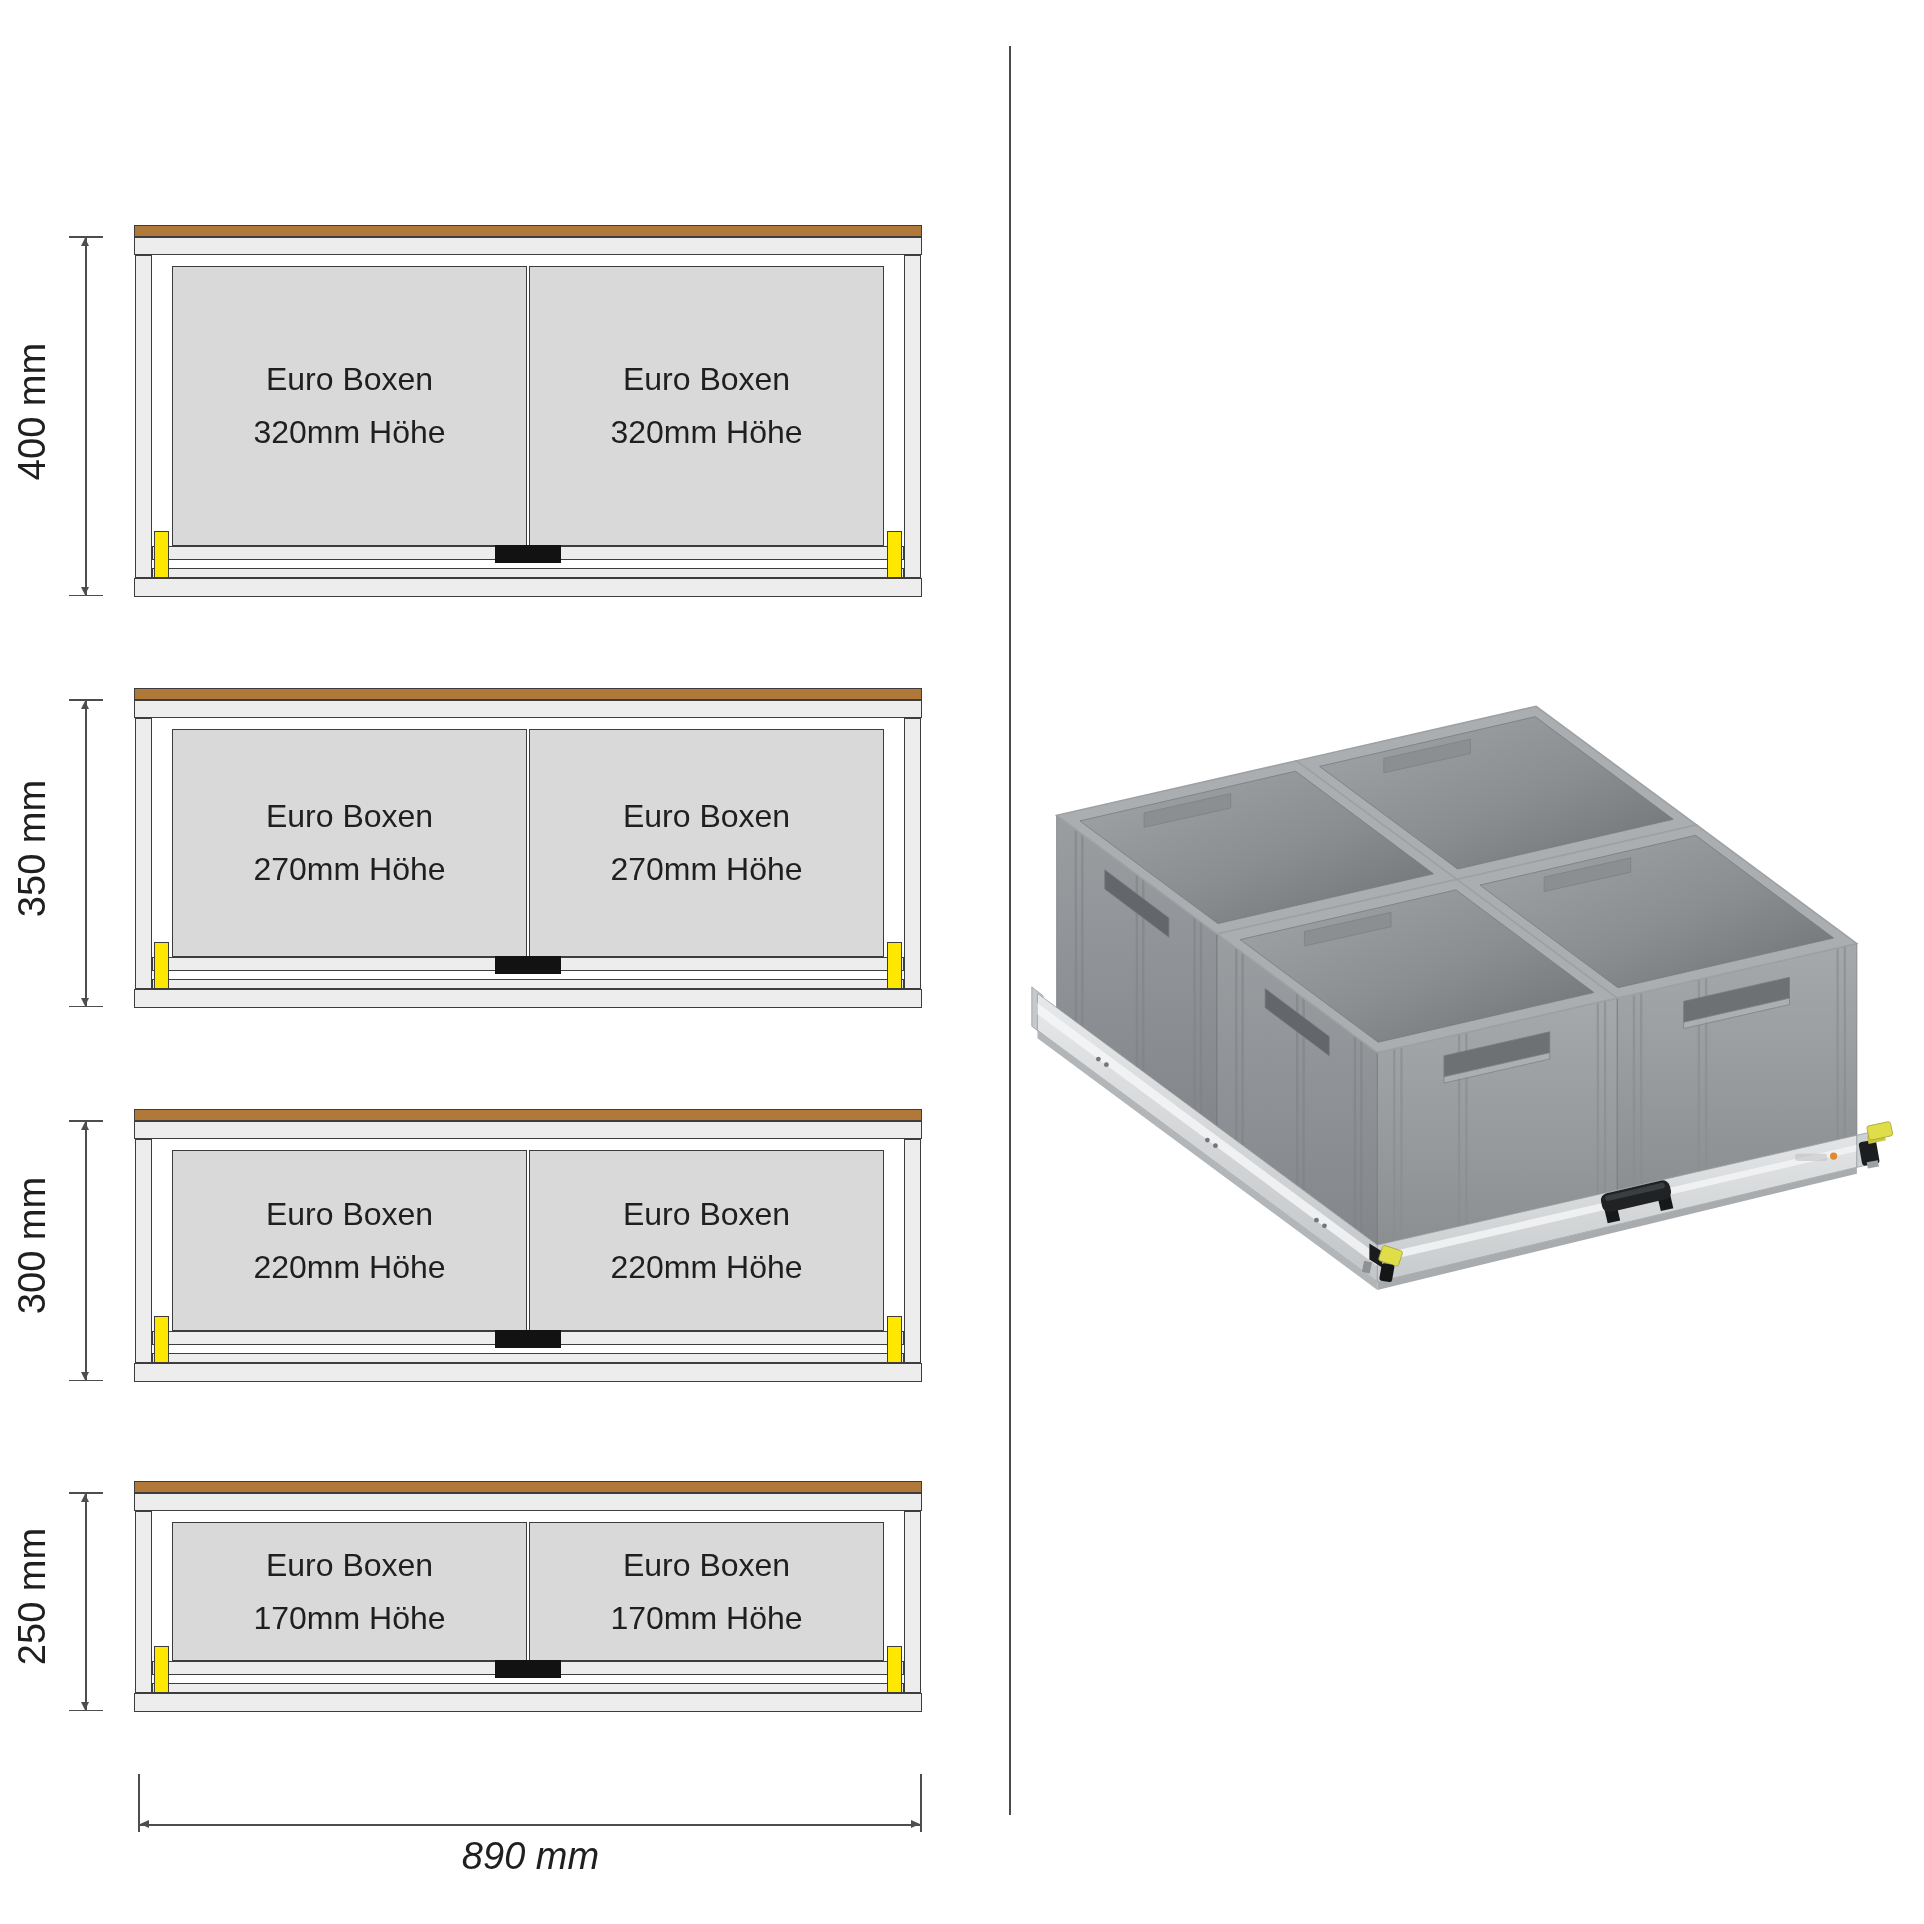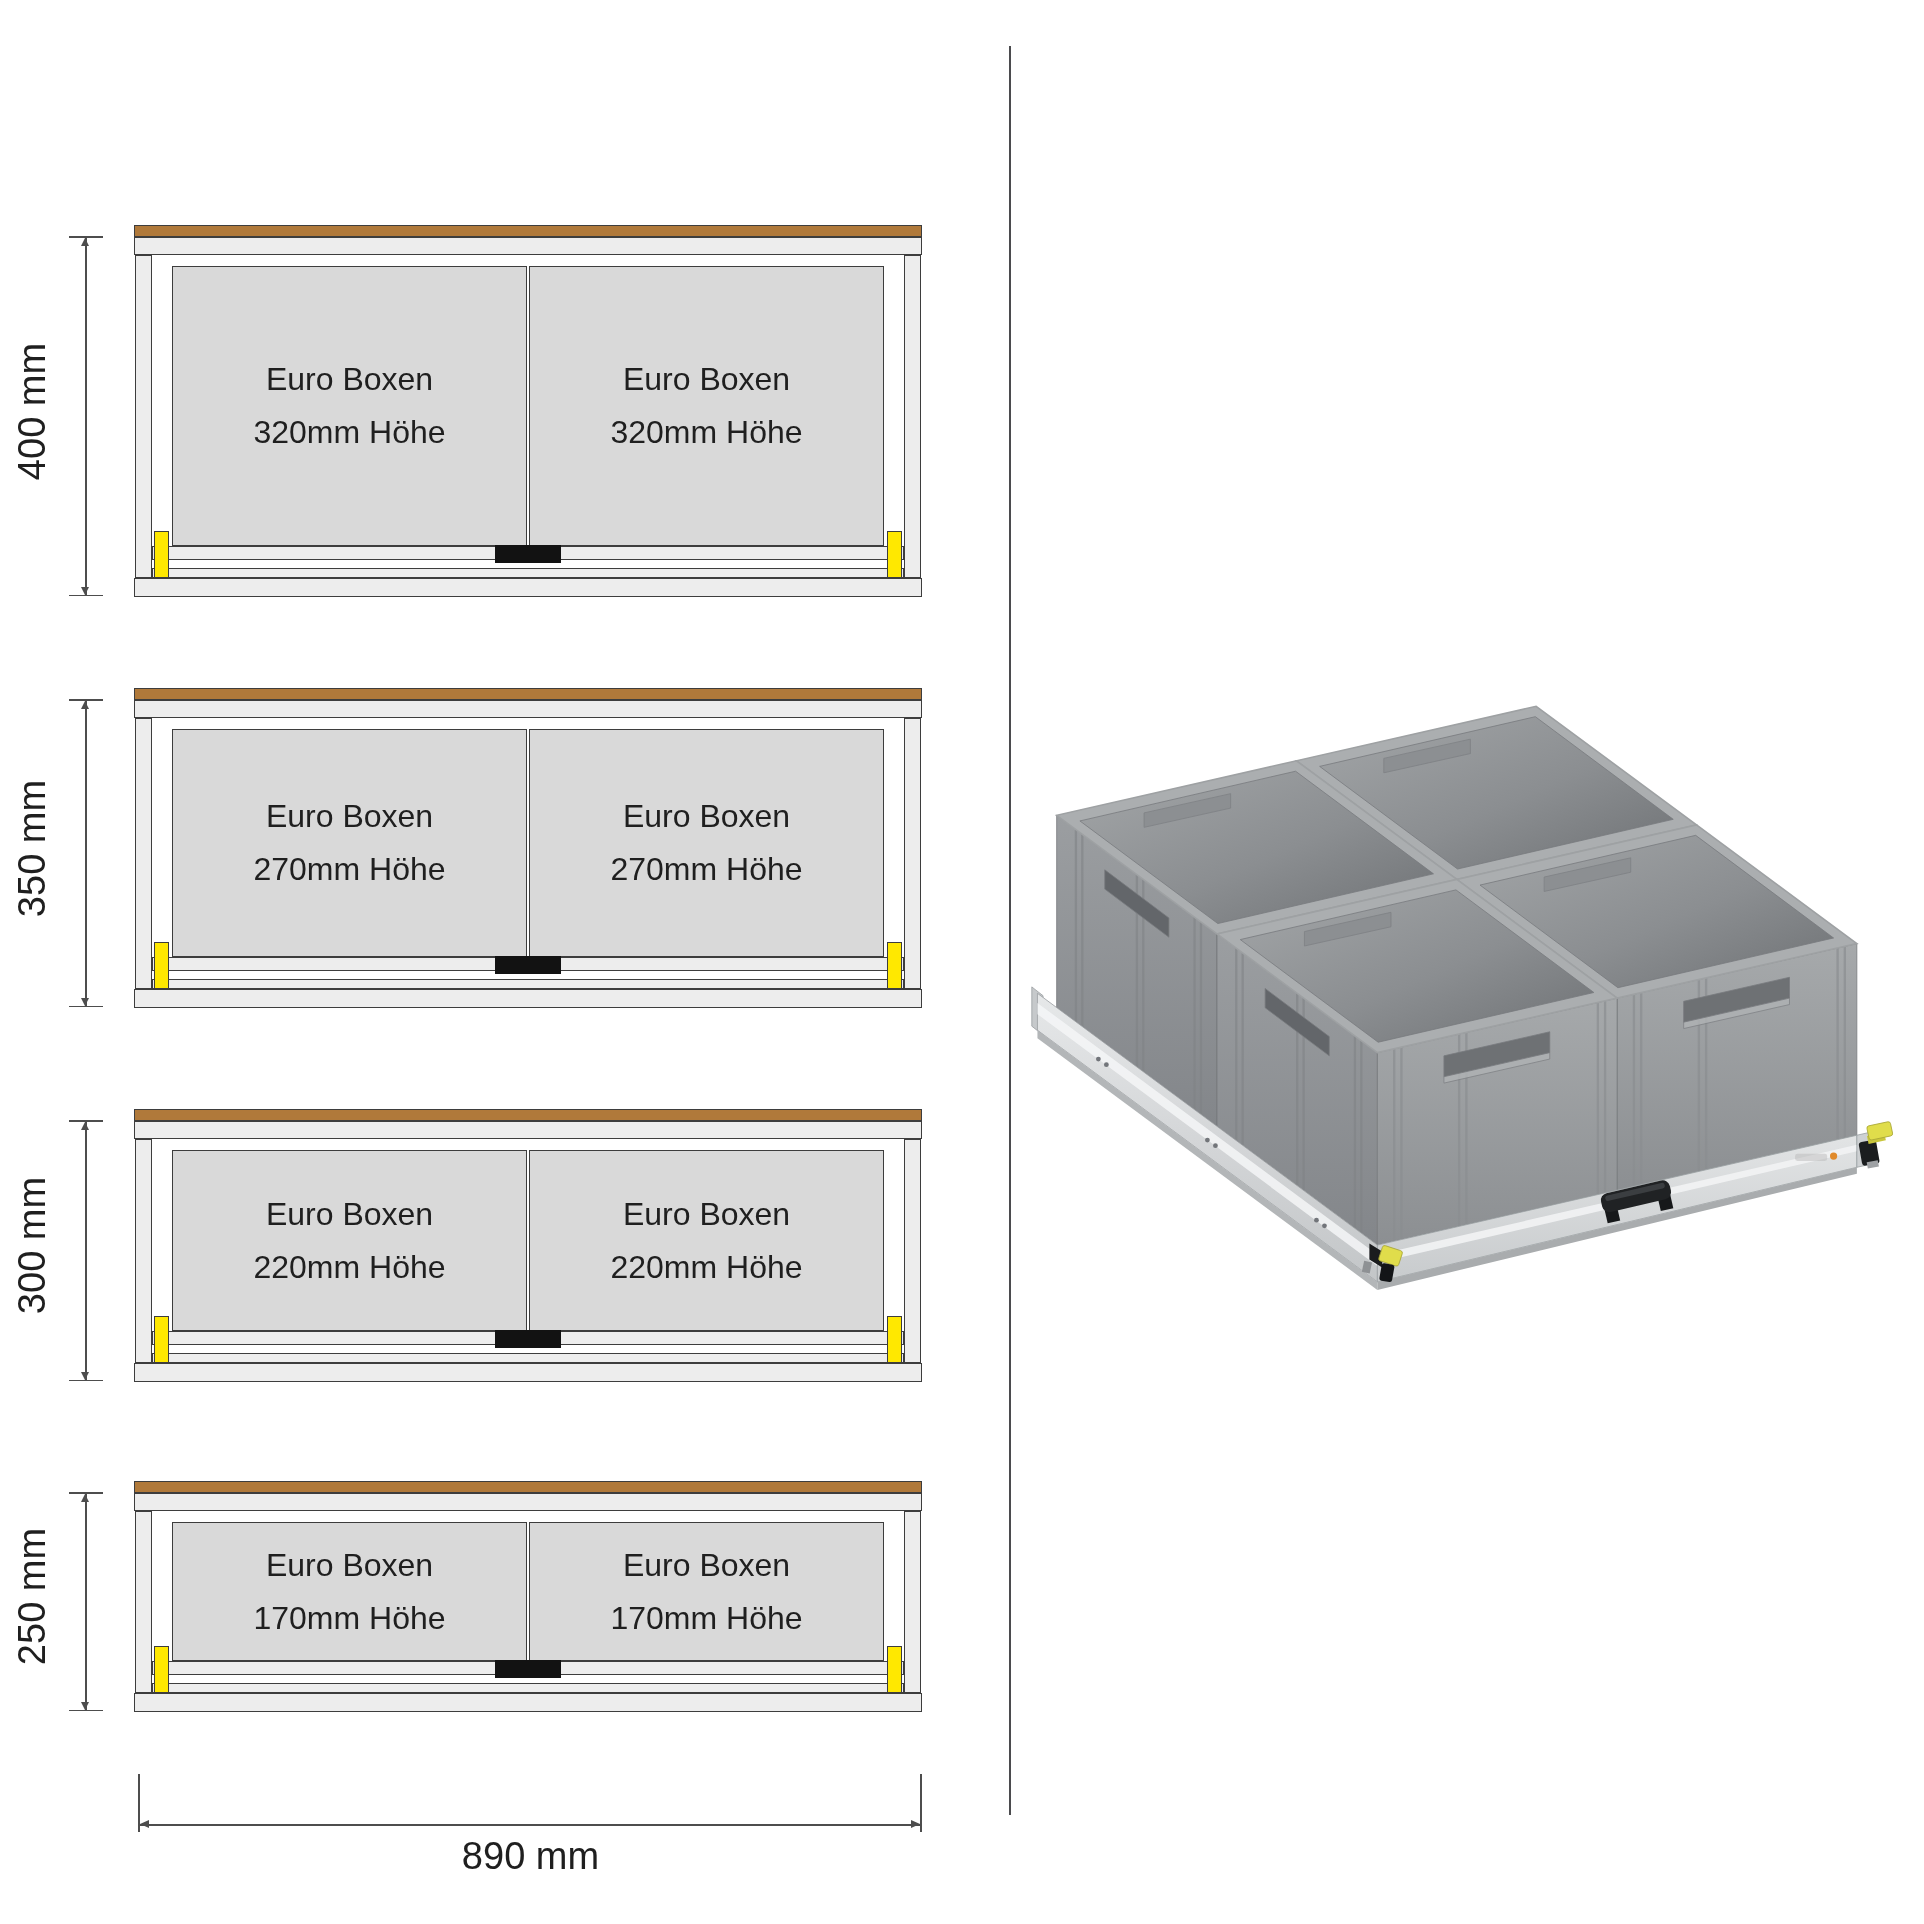--- a/index.html
+++ b/index.html
@@ -33,21 +33,21 @@
   .vlabel{position:absolute;left:-182px;top:calc(50% - 22.5px);width:160px;height:45px;line-height:45px;
           text-align:center;font-size:38px;color:#1f1f1f;transform:rotate(-90deg);}
 
   
   .hline{position:absolute;left:140px;top:1824px;width:781px;height:1.6px;background:#4d4d4d;}
   .hext{position:absolute;top:1774px;width:1.6px;height:58px;background:#4d4d4d;}
   .hext.l{left:138px}.hext.r{left:920px}
   .harr{position:absolute;top:1820px;width:0;height:0;border-top:4.8px solid transparent;border-bottom:4.8px solid transparent;}
   .harr.l{left:140px;border-right:9.6px solid #4d4d4d}
   .harr.r{left:911px;border-left:9.6px solid #4d4d4d}
-  .hlabel{position:absolute;left:370px;top:1835px;width:321px;text-align:center;font-size:38px;color:#1f1f1f;}
+  .hlabel{position:absolute;left:370px;top:1835px;width:321px;text-align:center;font-size:38px;color:#1f1f1f;font-style:italic;}
 
   .divider{position:absolute;left:1009px;top:46px;width:2.4px;height:1769px;background:#4b4b4e;}
 
   .render3d{position:absolute;left:1027px;top:698px;width:898px;height:674px;}
 </style>
 </head>
 <body>
 
 <div class="stage">
 

